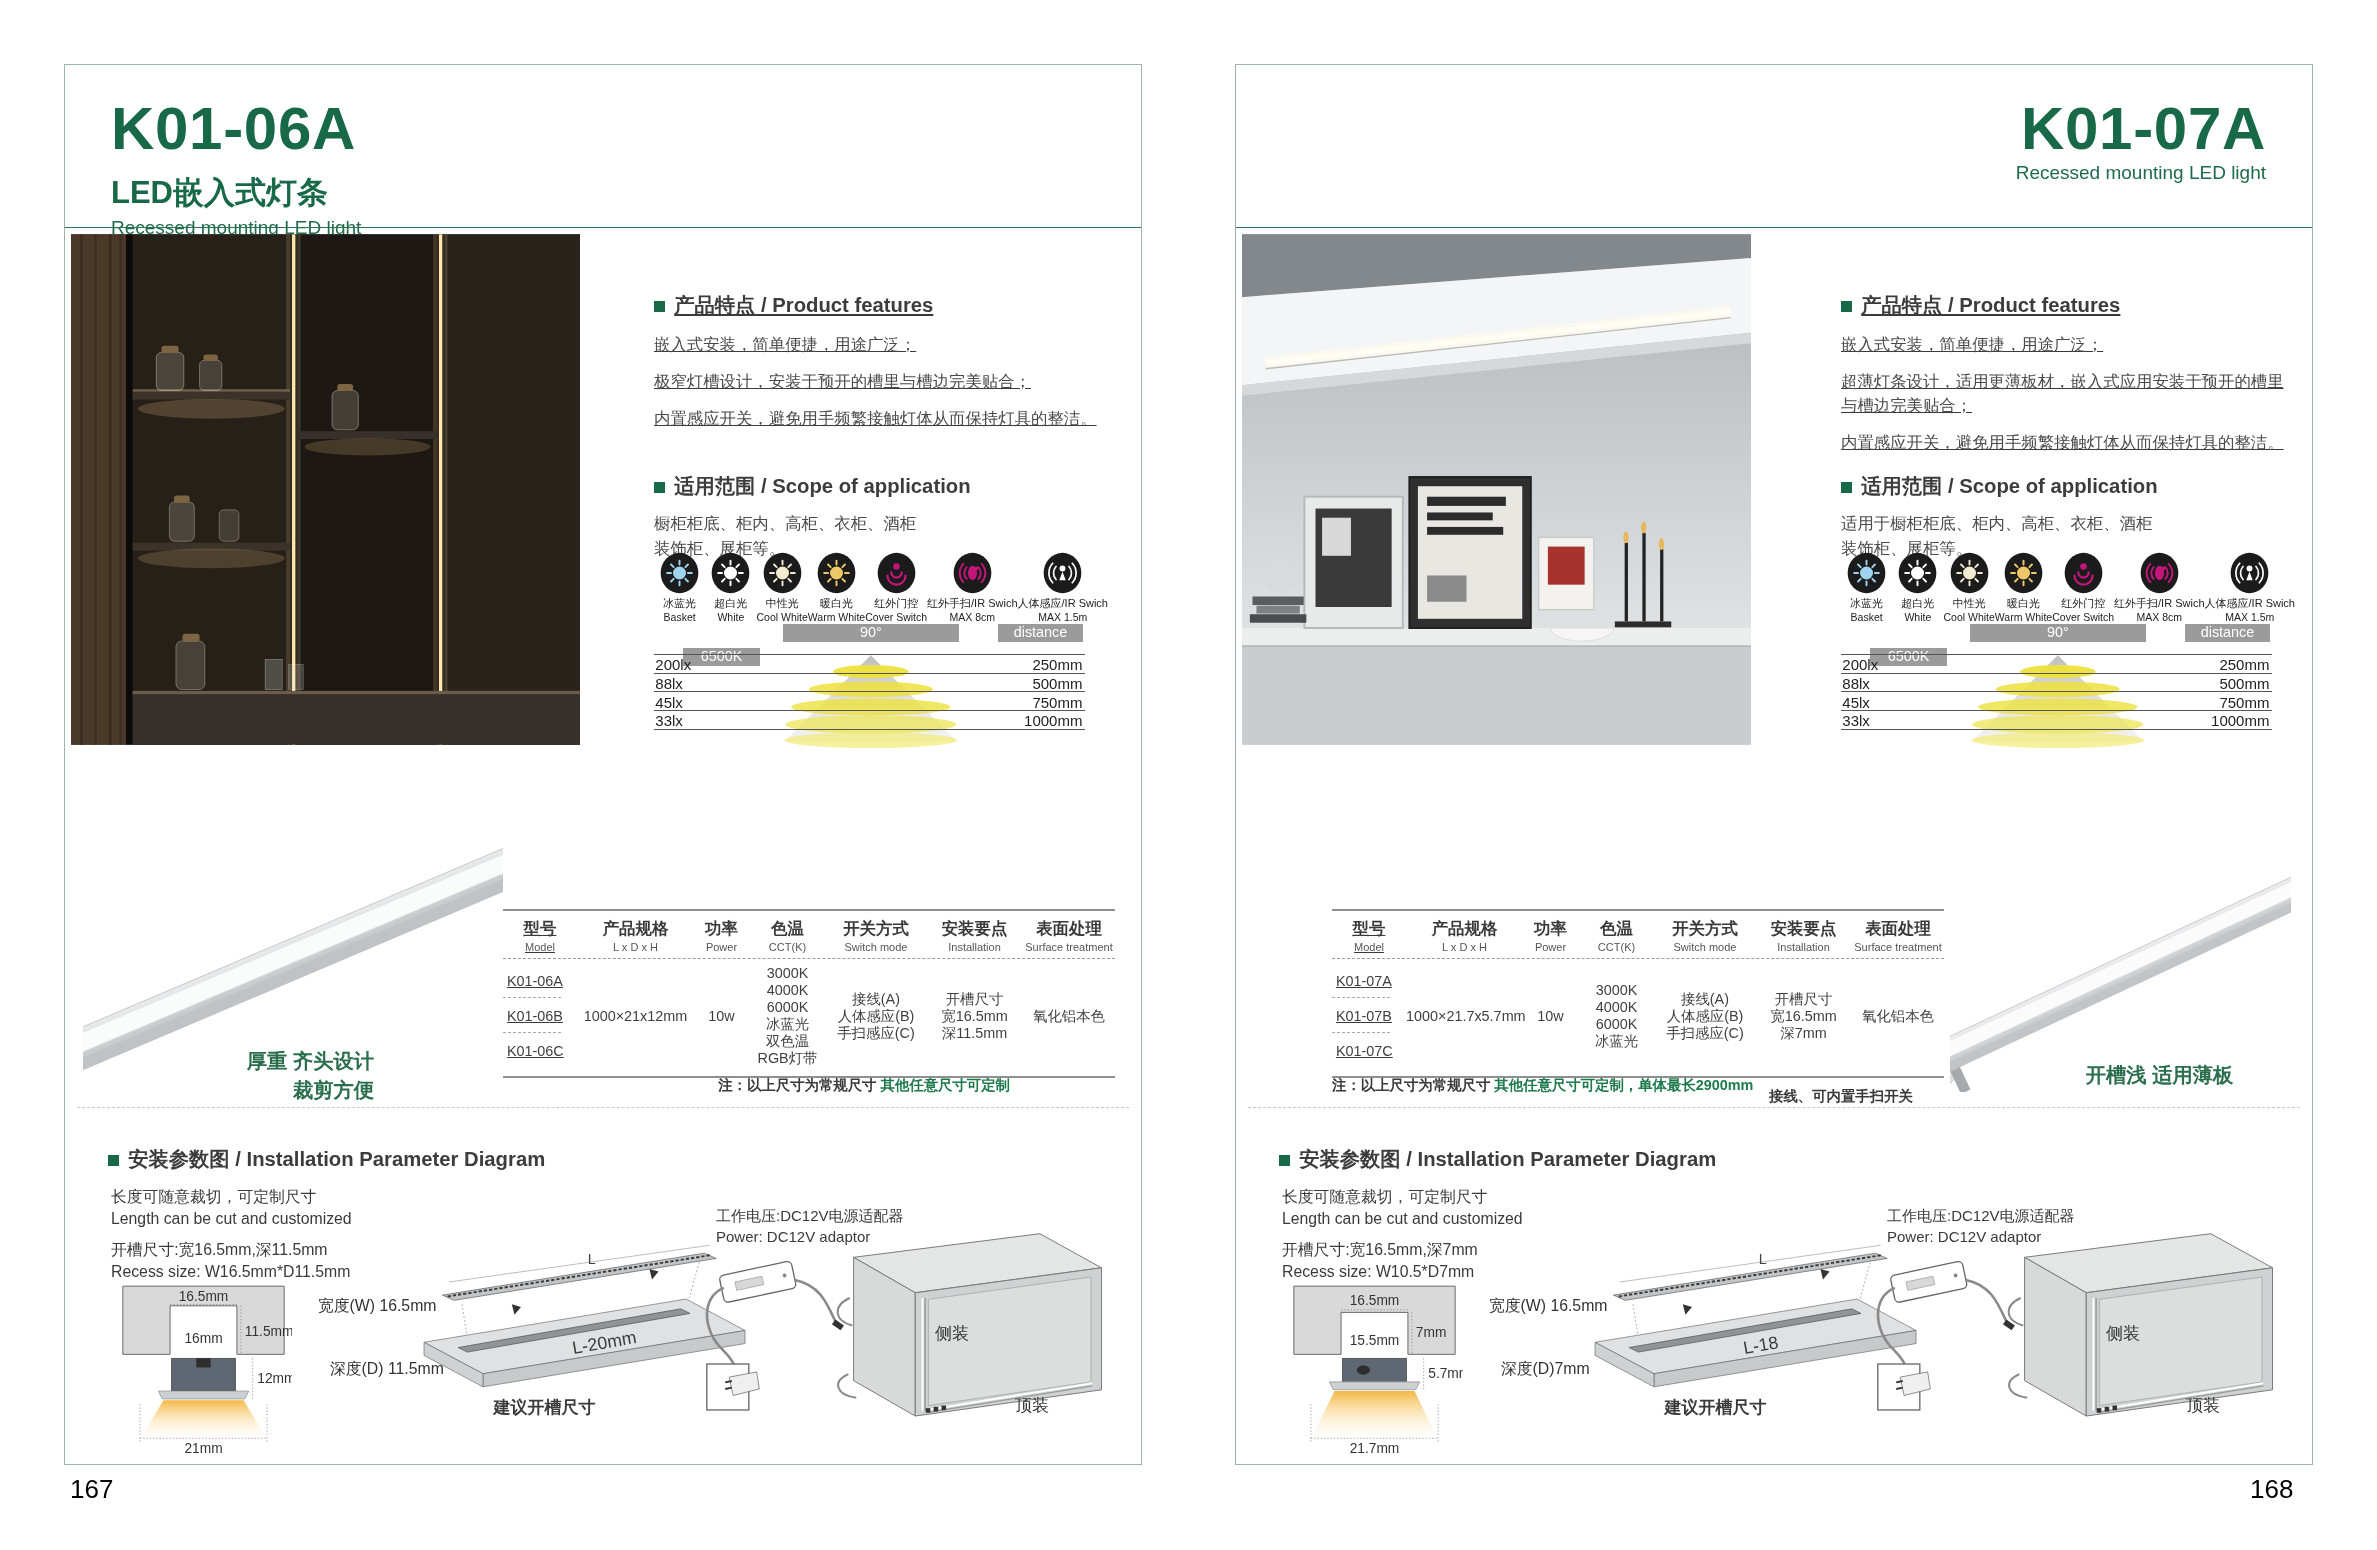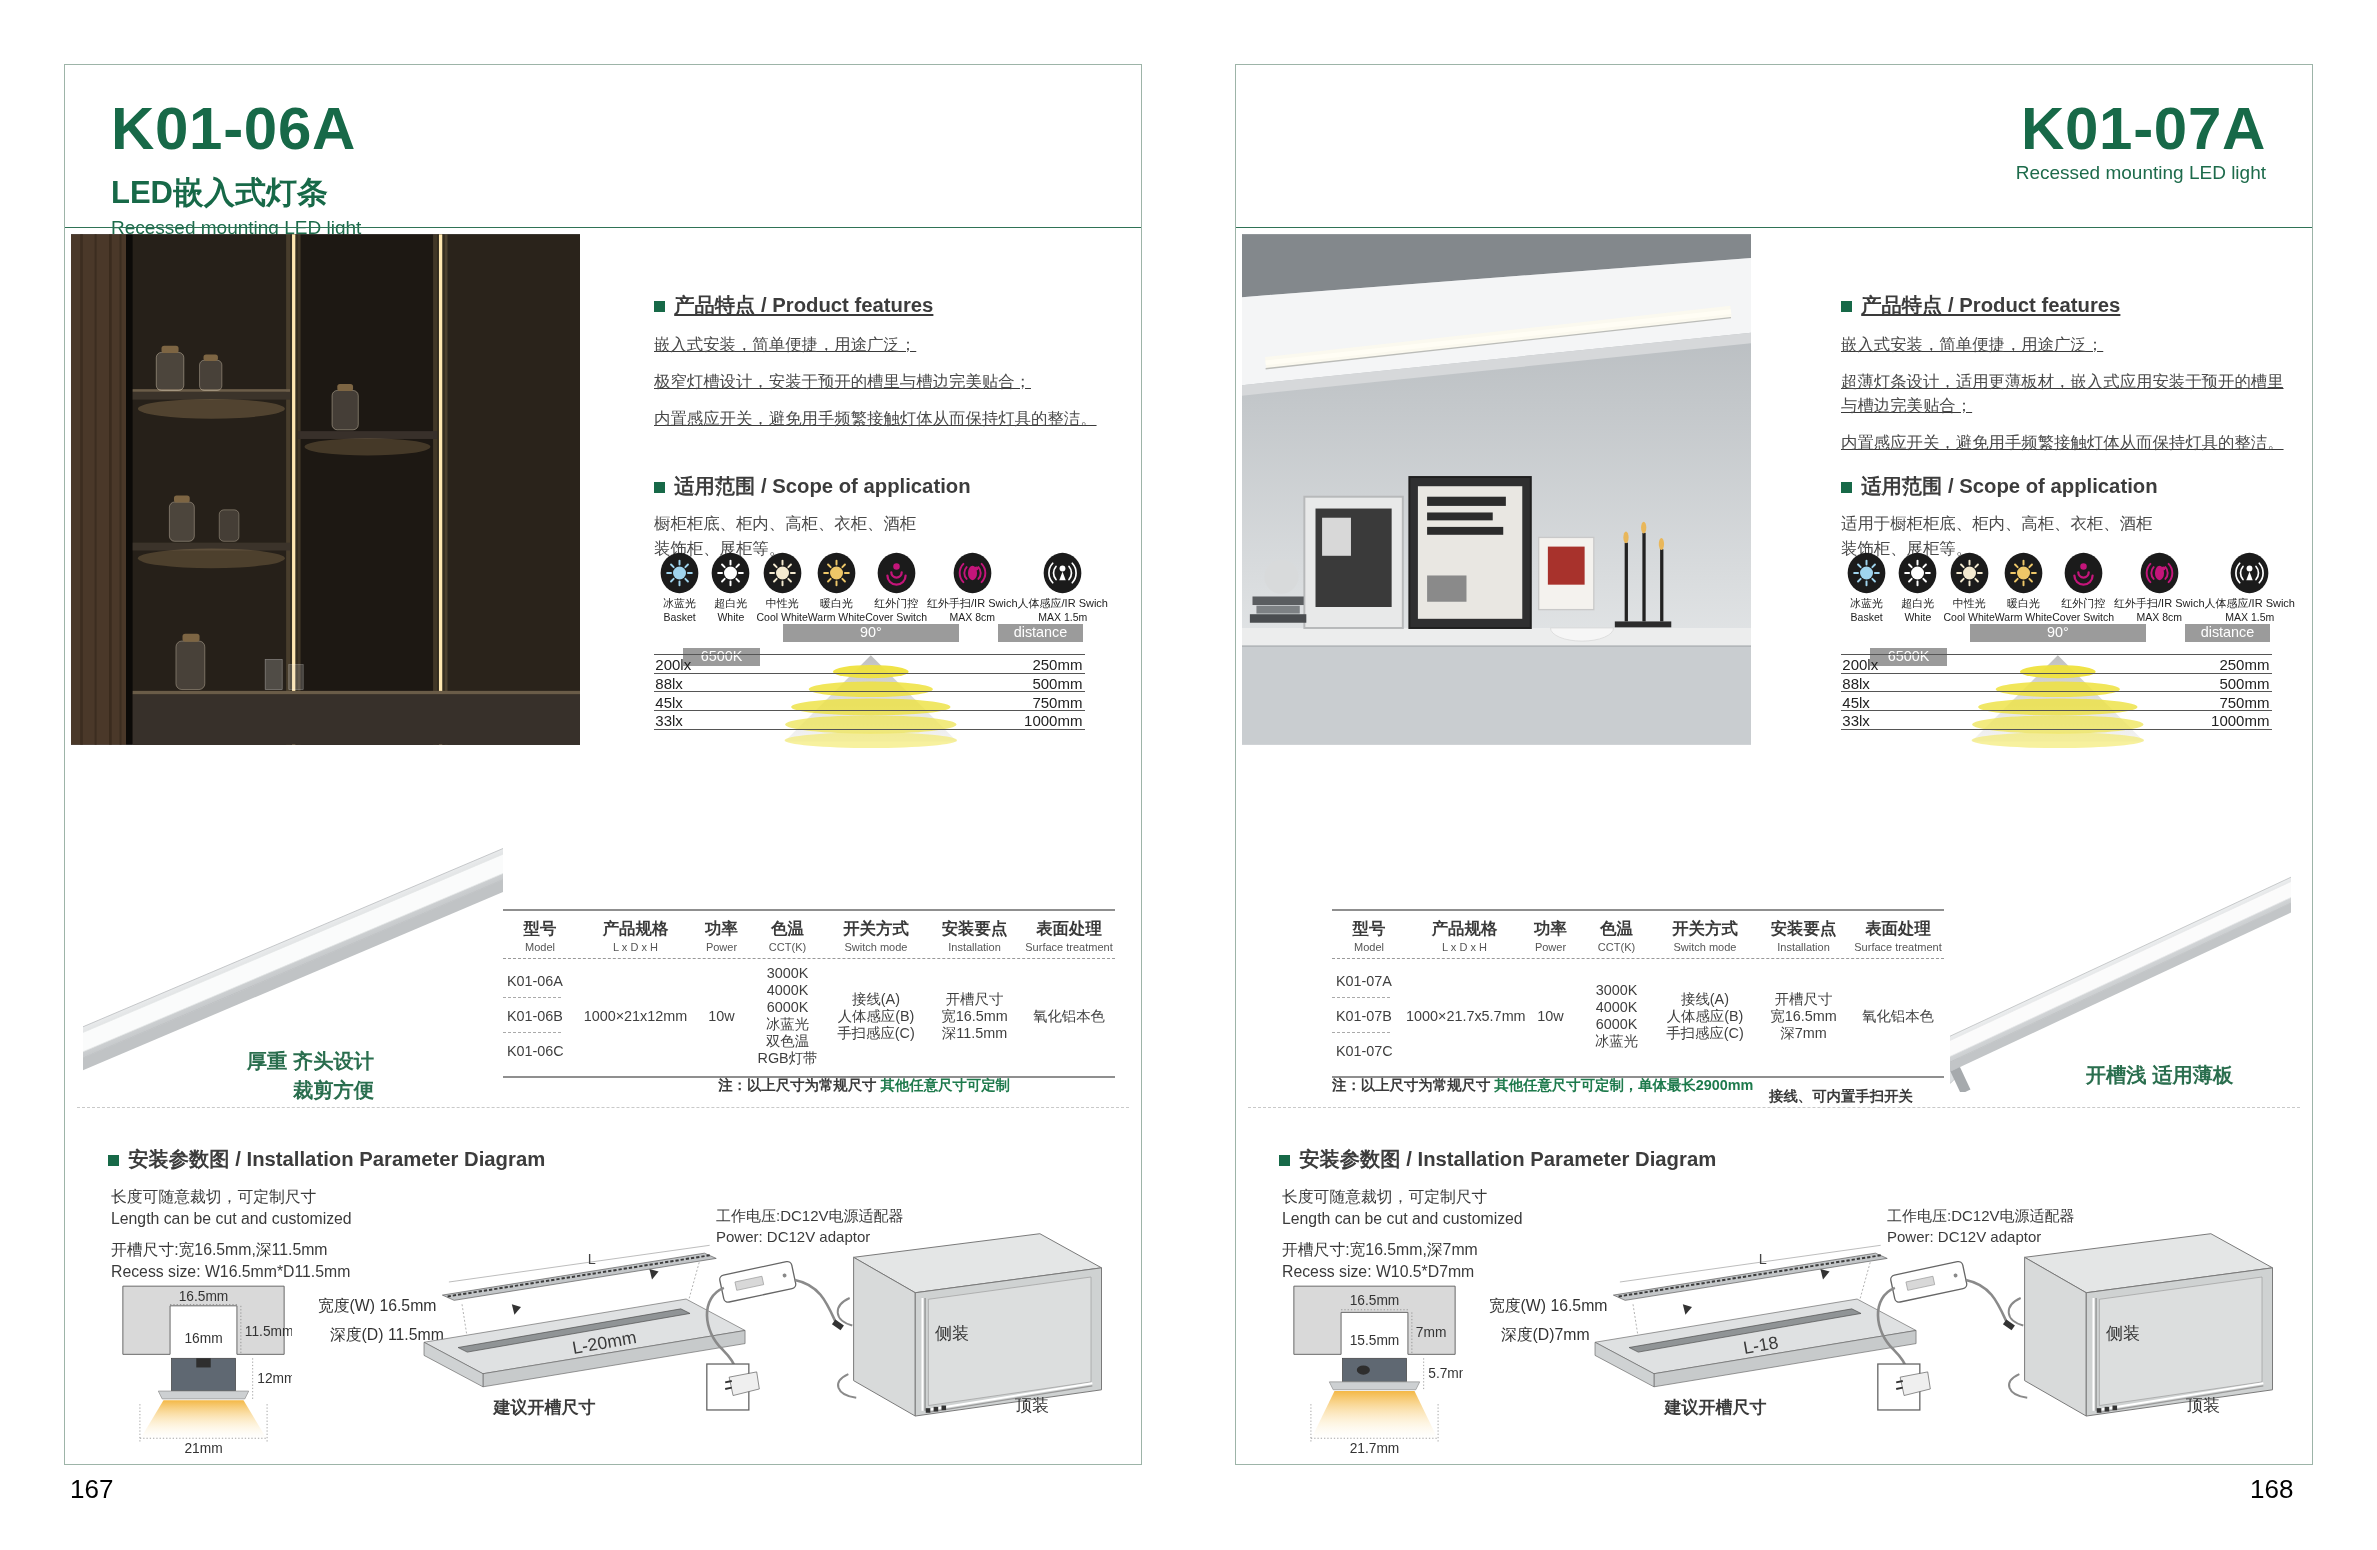--- a/index.html
+++ b/index.html
@@ -57,38 +57,38 @@
   .mid-sep{position:absolute;left:11.8px;right:11.8px;top:1042px;border-top:0.7px dashed #c9c9c9;}
 
   
   .profile-fig{position:absolute;}
   .profile-cap{position:absolute;color:#2a6e4e;font-weight:bold;font-size:20.3px;line-height:1.45;}
   .spec{position:absolute;top:844px;width:612px;border-top:2px solid #8f8f8f;border-bottom:2px solid #8f8f8f;}
   .spec-head{display:flex;border-bottom:0.7px dashed #999;padding:6.6px 0 5.3px;}
   .spec-head .cn{font-size:16.4px;font-weight:bold;color:#3a3a3a;}
   .spec-head .en{font-size:11px;color:#555;margin-top:1.3px;}
   .c{text-align:center;}
-  .w-model{width:74px;}.w-size{width:117px;}.w-power{width:55px;}.w-cct{width:77px;}
+  .w-model{width:74px;text-decoration:underline;}.w-size{width:117px;}.w-power{width:55px;}.w-cct{width:77px;}
   .w-switch{width:100px;}.w-install{width:97px;}.w-surface{width:92px;}
   .spec-body{display:flex;padding:3.9px 0 6.6px;min-height:106px;}
   .cell{display:flex;flex-direction:column;justify-content:center;font-size:14.4px;color:#3f3f3f;line-height:17px;}
   .model-col{display:flex;flex-direction:column;}
   .m-cell{height:35px;display:flex;align-items:center;padding-left:3.9px;font-size:14.4px;color:#3f3f3f;position:relative;}
   .m-cell.sep::after{content:"";position:absolute;left:0;bottom:0;width:78%;border-bottom:0.7px dashed #aaa;}
   .note{position:absolute;top:1011px;font-size:14.4px;font-weight:bold;color:#3a3a3a;white-space:nowrap;}
   .note .hl{color:#1e7a4c;}
   .note-extra{position:absolute;top:1011px;font-size:14.4px;font-weight:bold;color:#3a3a3a;white-space:nowrap;margin-top:11px;}
 
   
   .inst-head{position:absolute;left:43px;top:1080px;font-size:20.3px;font-weight:bold;color:#3c3c3c;}
   .inst-t1{position:absolute;left:46px;top:1121px;font-size:15.8px;color:#3a3a3a;line-height:22px;}
   .inst-t2{position:absolute;left:46px;top:1174px;font-size:15.8px;color:#3a3a3a;line-height:22px;}
   .cross{position:absolute;left:50px;top:1209px;}
   .dim-w{position:absolute;left:253px;top:1231px;font-size:15.8px;color:#333;}
-  .dim-d{position:absolute;left:265px;top:1260px;font-size:15.8px;color:#333;}
+  .dim-d{position:absolute;left:265px;top:1294px;font-size:15.8px;color:#333;}
   .board{position:absolute;left:351px;top:1179px;}
   .board-cap{position:absolute;left:393px;top:1331px;width:173px;text-align:center;
              font-size:17px;font-weight:bold;color:#3a3a3a;}
   .adp-label{position:absolute;left:651px;top:1140px;font-size:15px;color:#3a3a3a;line-height:21px;}
   .adp{position:absolute;left:630px;top:1182px;}
   .cab{position:absolute;left:765px;top:1154px;}
 
   .pageno{position:absolute;top:1474px;font-size:26px;color:#000000;}
   #pn-l{left:70px;}
   #pn-r{left:2250px;}

